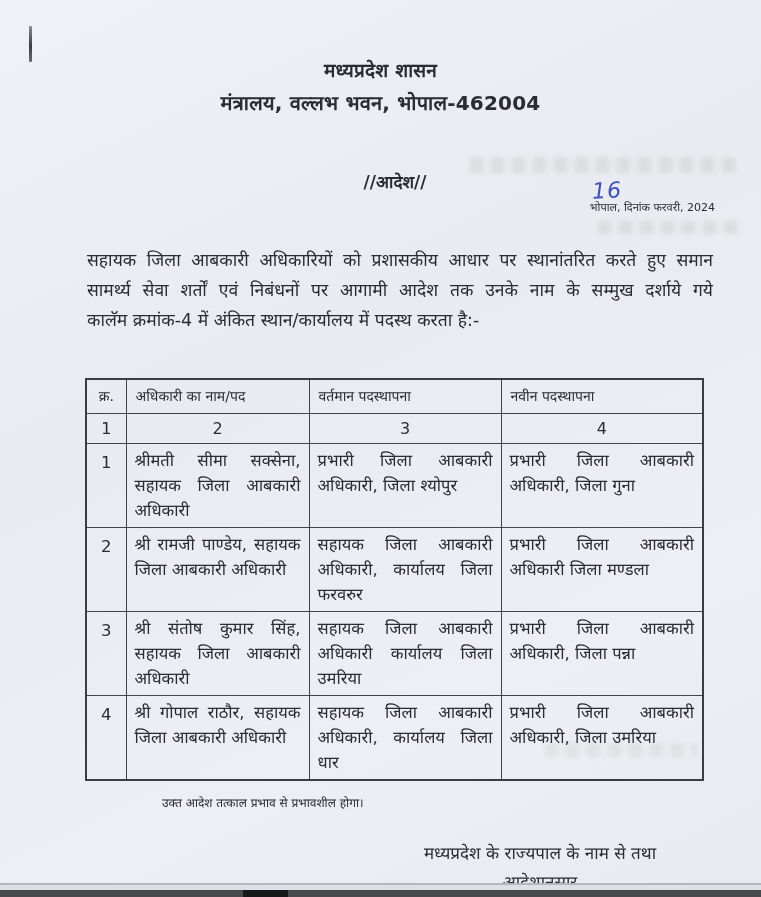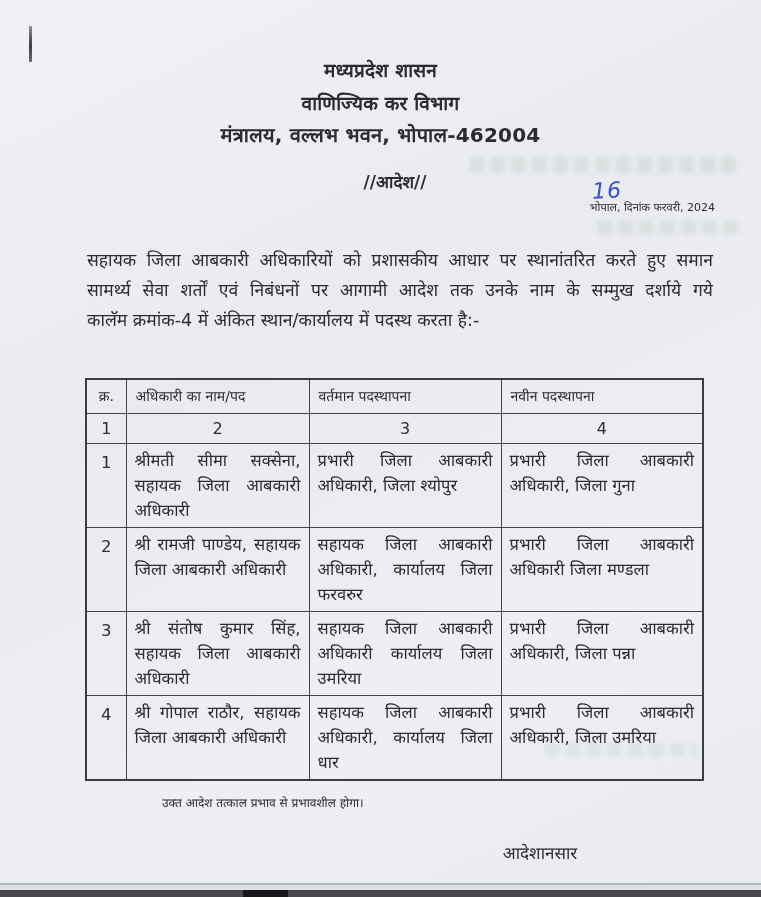--- a/index.html
+++ b/index.html
@@ -142,21 +142,20 @@
 
 <div class="page">
 
   <div class="staple"></div>
   <div class="smudge sm1"></div>
   <div class="smudge sm2"></div>
   <div class="smudge sm3"></div>
 
   <div class="letterhead">
     <div class="h1">मध्यप्रदेश शासन</div>
-    <div class="h2">वाणिज्यिक कर विभाग</div>
     <div class="h3">मंत्रालय, वल्लभ भवन, भोपाल-462004</div>
   </div>
 
   <div class="order-title">//आदेश//</div>
 
   <div class="handwritten">16</div>
   <div class="date-line">भोपाल, दिनांक फरवरी, 2024</div>
 
   <div class="para">
     <div class="pline just">सहायक जिला आबकारी अधिकारियों को प्रशासकीय आधार पर स्थानांतरित करते हुए समान</div>
@@ -207,20 +206,21 @@
       <td class="cell">श्री गोपाल राठौर, सहायक जिला आबकारी अधिकारी</td>
       <td class="cell">सहायक जिला आबकारी अधिकारी, कार्यालय जिला धार</td>
       <td class="cell">प्रभारी जिला आबकारी अधिकारी, जिला उमरिया</td>
     </tr>
   </tbody>
     </table>
 
   <div class="closing">उक्त आदेश तत्काल प्रभाव से प्रभावशील होगा।</div>
 
   <div class="sig-block">
+    <div>मध्यप्रदेश के राज्यपाल के नाम से तथा</div>
     <div>आदेशानसार</div>
   </div>
 
   <div class="edge-line"></div>
   <div class="edge-strip"></div>
   <div class="dark-band">
     <div class="band-dark-seg"></div>
   </div>
 
 </div>

